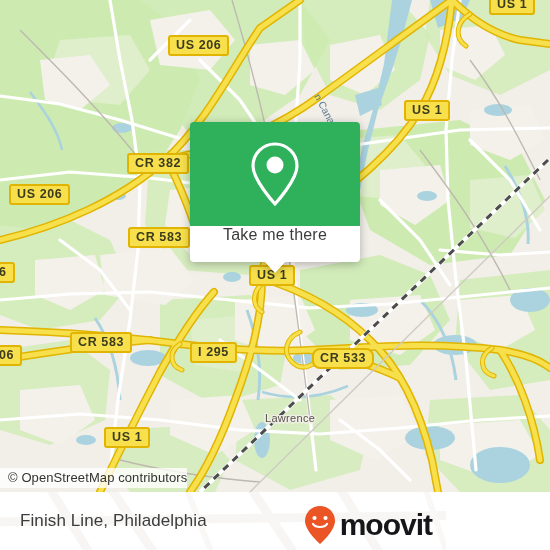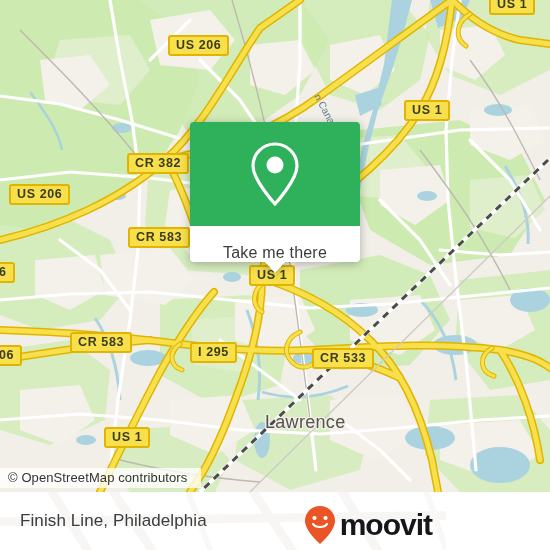--- a/index.html
+++ b/index.html
@@ -12,21 +12,21 @@
 
   
   .map{
     position:absolute;left:0;top:0;width:550px;height:492px;
     background:#f2efe9;overflow:hidden;
   }
   .map svg{display:block;}
   .attribution{
     position:absolute;left:0;top:468px;
     background:rgba(255,255,255,0.78);
-    padding:2px 14px 3px 8px;
+    padding:2px 0 3px 8px;
     font-size:13px;color:#333;letter-spacing:.1px;
     white-space:nowrap;
   }
 
   
   .shield{
     position:absolute;
     background:#f7e04b;
     border:2px solid #e0b400;
     border-radius:3px;
@@ -34,21 +34,21 @@
     font-size:12.5px;font-weight:bold;
     letter-spacing:.6px;
     padding:1px 6px 2px 6px;
     white-space:nowrap;
     line-height:14px;
     box-sizing:border-box;
   }
   .placelabel{
     position:absolute;
     color:#57534b;
-    font-size:18px;
+    font-size:11px;
     letter-spacing:.3px;
     white-space:nowrap;
     text-shadow:
       -1.5px 0 #f2efe9, 1.5px 0 #f2efe9, 0 -1.5px #f2efe9, 0 1.5px #f2efe9,
       -1px -1px #f2efe9, 1px 1px #f2efe9, -1px 1px #f2efe9, 1px -1px #f2efe9;
   }
   .canallabel{
     position:absolute;
     color:#5a7a8c;
     font-size:10px;
@@ -61,21 +61,21 @@
     position:absolute;left:190px;top:122px;width:170px;
     filter:drop-shadow(0 2px 5px rgba(0,0,0,0.28));
   }
   .popup-head{
     background:#2fb15c;
     height:104px;border-radius:4px 4px 0 0;
     display:flex;align-items:center;justify-content:center;
   }
   .popup-body{
     background:#ffffff;height:36px;border-radius:0 0 4px 4px;
-    display:flex;align-items:flex-end;justify-content:center;
+    display:flex;align-items:flex-start;justify-content:center;
   }
   .popup-body span{
     font-size:16px;color:#3c3c3c;letter-spacing:.2px;
   }
   .popup-tail{
     position:absolute;left:50%;top:140px;
     transform:translateX(-50%);
     width:0;height:0;
     border-left:10px solid transparent;
     border-right:10px solid transparent;
@@ -280,21 +280,21 @@
         <div class="shield" style="left: 404px; top: 100px;">US 1</div>
         <div class="shield" style="left: 489px; top: -6px;">US 1</div>
         <div class="shield" style="left: 127px; top: 153px;">CR 382</div>
         <div class="shield" style="left: 9px; top: 184px;">US 206</div>
         <div class="shield" style="left: 128px; top: 227px;">CR 583</div>
         <div class="shield" style="left: -9px; top: 262px;">6</div>
         <div class="shield" style="left: 249px; top: 265px;">US 1</div>
         <div class="shield" style="left: 70px; top: 332px;">CR 583</div>
         <div class="shield" style="left: 190px; top: 342px;">I 295</div>
         <div class="shield" style="left: -9px; top: 345px;">06</div>
-        <div class="shield" style="left: 312px; top: 348px;">CR 533</div>
+        <div class="shield" style="left: 312px; top: 348px; border-radius: 8px;">CR 533</div>
         <div class="shield" style="left: 104px; top: 427px;">US 1</div>
       </div>
 
     <div id="place-layer">
         <div class="placelabel" style="left: 265px; top: 412px;">Lawrence</div>
       </div>
 
     <div id="water-layer">
         <div class="canallabel" style="left: 322px; top: 92px; transform: rotate(62deg);">n Canal</div>
       </div>

